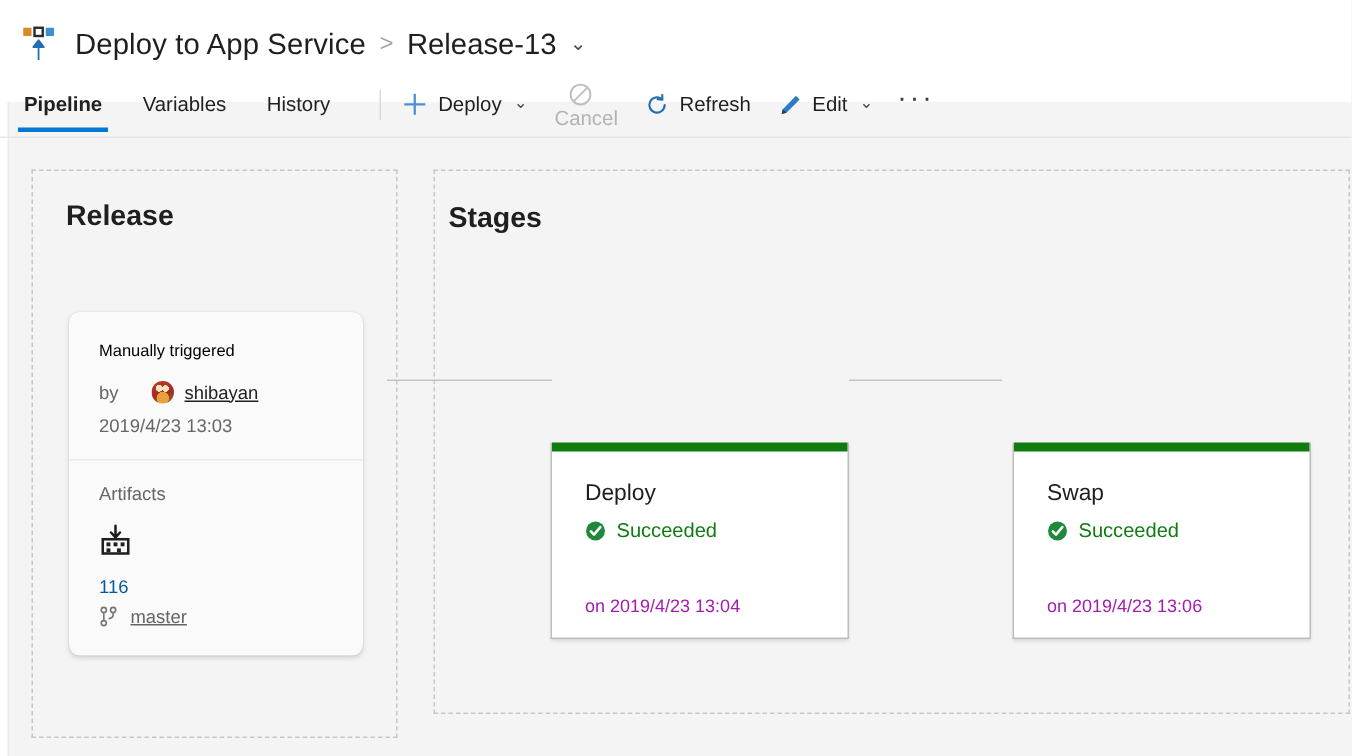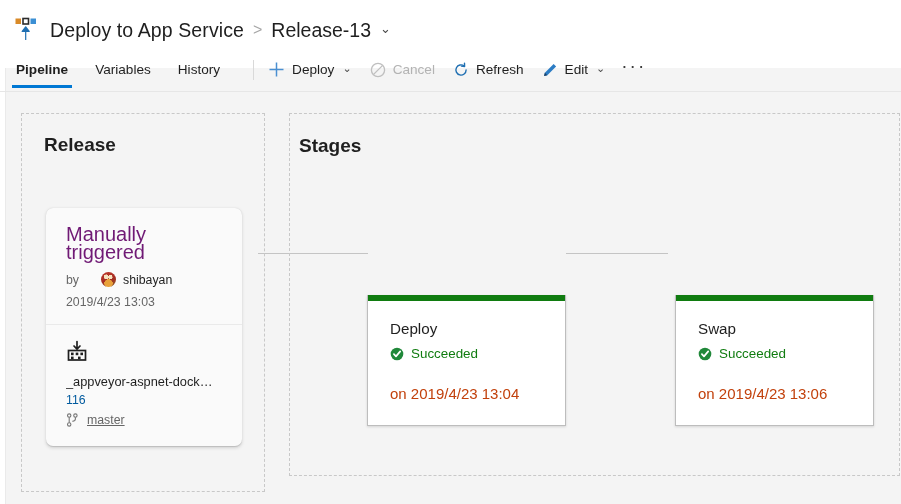--- a/index.html
+++ b/index.html
@@ -125,20 +125,21 @@
     align-items: center;
     font-size: 13.6px;
     color: #1f1f1f;
     margin-right: 18px;
     cursor: pointer;
     height: 30px;
   }
   .tb-btn.disabled {
     color: #b3b3b3;
     cursor: default;
+    flex-direction: column;
   }
   .tb-btn .glyph {
     display: inline-flex;
     align-items: center;
     justify-content: center;
     margin-right: 7px;
   }
   .tb-label { white-space: nowrap; }
   .tb-chev {
     margin-left: 8px;
@@ -210,22 +211,22 @@
     border-radius: 7px;
     box-shadow: 0 1.6px 3.6px rgba(0,0,0,0.14), 0 0.3px 0.9px rgba(0,0,0,0.12);
     box-sizing: border-box;
     overflow: hidden;
   }
   .rc-top {
     padding: 17px 20px 15px 20px;
     border-bottom: 1px solid #eaeaea;
   }
   .rc-trigger {
-    font-size: 20px;
-    color: #701a75;
+    font-size: 11px;
+    color: #000000;
     margin-bottom: 11px;
     line-height: 18px;
     cursor: pointer;
   }
   .rc-by {
     display: flex;
     align-items: center;
     font-size: 12.3px;
     color: #505050;
     margin-bottom: 8px;
@@ -235,21 +236,21 @@
     width: 15px; height: 15px;
     border-radius: 50%;
     margin-right: 7px;
     background:
       radial-gradient(circle at 34% 32%, #f6e3c0 0 16%, rgba(0,0,0,0) 17%),
       radial-gradient(circle at 62% 34%, #f6e3c0 0 16%, rgba(0,0,0,0) 17%),
       radial-gradient(circle at 50% 76%, #e8a13a 0 30%, rgba(0,0,0,0) 31%),
       linear-gradient(160deg, #c0392b 0%, #a32b22 55%, #8e6b2a 100%);
     flex: none;
   }
-  .rc-user { color: #1f1f1f; }
+  .rc-user { color: #1f1f1f; text-decoration: underline; }
   .rc-date {
     font-size: 12.3px;
     color: #666;
   }
   .rc-bottom {
     padding: 15px 20px 19px 20px;
   }
   .rc-artifacts-label {
     font-size: 12.3px;
     color: #666;
@@ -309,29 +310,29 @@
     color: #1f1f1f;
     margin-bottom: 8px;
     line-height: 19px;
     cursor: pointer;
   }
   .stage-status {
     display: flex;
     align-items: center;
     font-size: 13.4px;
     color: #107c10;
-    margin-bottom: 24px;
+    margin-bottom: 36px;
   }
   .stage-status .ok-glyph {
     margin-right: 7px;
     display: inline-flex;
   }
   .stage-time {
-    font-size: 15px;
-    color: #c2410c;
+    font-size: 12px;
+    color: #a21caf;
   }
   .stage-deploy { left: 360px; top: 203px; }
   .stage-swap   { left: 668px; top: 203px; }
 </style>
 </head>
 <body>
 
 <div class="edge-strip"></div>
 
 <div class="header">
@@ -423,32 +424,32 @@
     <div class="rc-top">
       <div class="rc-trigger">Manually triggered</div>
       <div class="rc-by">
         <span class="by-word">by</span>
         <span class="avatar"></span>
         <span class="rc-user">shibayan</span>
       </div>
       <div class="rc-date">2019/4/23 13:03</div>
     </div>
     <div class="rc-bottom">
+      <div class="rc-artifacts-label">Artifacts</div>
       <span class="artifact-icon">
         <svg width="22" height="22" viewBox="0 0 22 22">
           <path d="M11 1.5 V8.5 M8 6 L11 9.2 L14 6" fill="none" stroke="#1f1f1f" stroke-width="1.7" stroke-linecap="round" stroke-linejoin="round"></path>
           <rect x="2.5" y="10.5" width="17" height="9.5" fill="none" stroke="#1f1f1f" stroke-width="1.7"></rect>
           <rect x="5" y="12.6" width="2.6" height="2.6" fill="#1f1f1f"></rect>
           <rect x="9.7" y="12.6" width="2.6" height="2.6" fill="#1f1f1f"></rect>
           <rect x="14.4" y="12.6" width="2.6" height="2.6" fill="#1f1f1f"></rect>
           <rect x="5" y="16.6" width="2.6" height="2.6" fill="#1f1f1f"></rect>
           <rect x="12" y="16.6" width="2.6" height="2.6" fill="#1f1f1f"></rect>
         </svg>
       </span>
-      <div class="artifact-name">_appveyor-aspnet-dock…</div>
       <div class="artifact-ver">116</div>
       <div class="artifact-branch">
         <span class="branch-glyph">
           <svg width="13" height="14" viewBox="0 0 13 14">
             <circle cx="3.2" cy="2.6" r="1.7" fill="none" stroke="#777" stroke-width="1.1"></circle>
             <circle cx="9.4" cy="2.6" r="1.7" fill="none" stroke="#777" stroke-width="1.1"></circle>
             <circle cx="3.2" cy="11.4" r="1.7" fill="none" stroke="#777" stroke-width="1.1"></circle>
             <path d="M3.2 4.3 V9.7 M9.4 4.3 V6 Q9.4 8 6.4 8.4" fill="none" stroke="#777" stroke-width="1.1"></path>
           </svg>
         </span>

